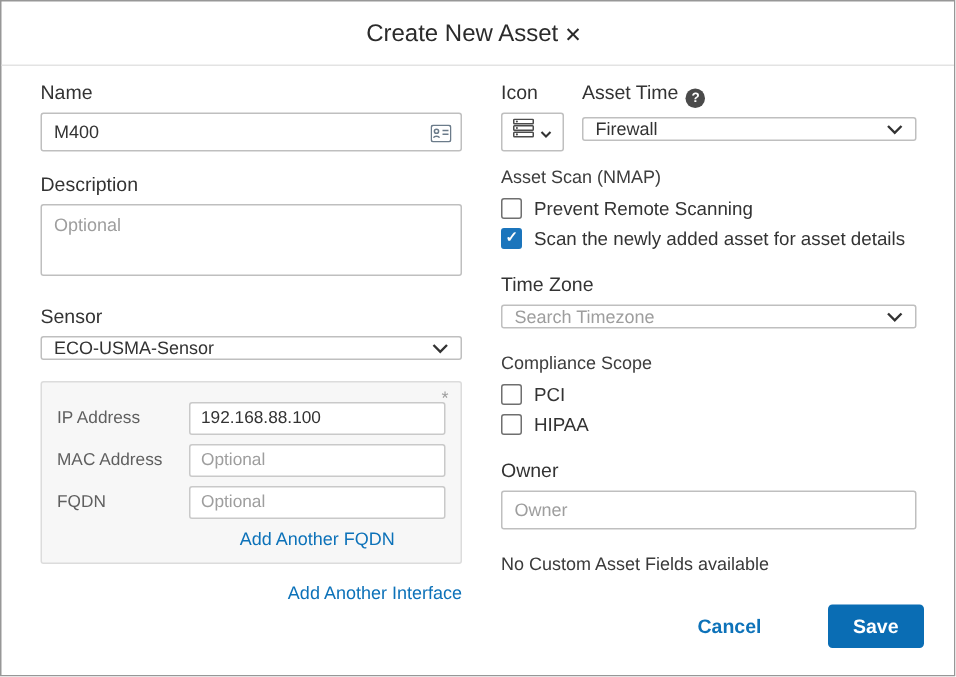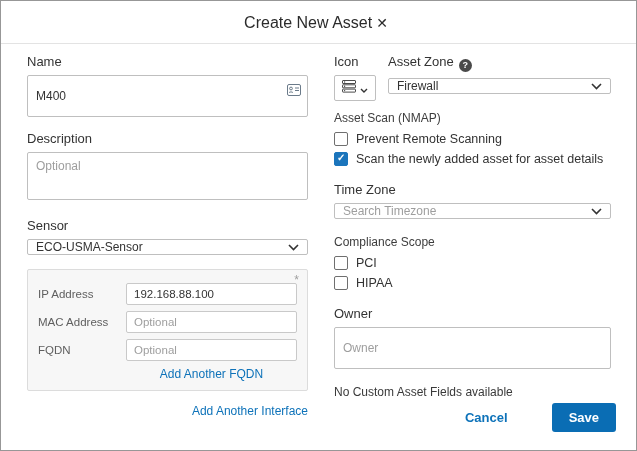--- a/index.html
+++ b/index.html
@@ -7,21 +7,21 @@
   .dialog{width:637px;height:451px;box-sizing:border-box;border:1px solid #979797;background:#fff;display:flex;flex-direction:column;position:relative;}
   .header{display:flex;align-items:center;justify-content:center;padding:13px 18px 11px 17px;border-bottom:1px solid #e3e3e3;flex:none;}
   .title{font-size:16px;color:#2b2b2b;}
   .close{font-size:14px;color:#2b2b2b;cursor:pointer;padding:2px 4px;line-height:1;}
   .content{flex:1;display:flex;gap:26px;padding:10px 25px 0 26px;min-height:0;}
   .col-left{width:281px;flex:none;}
   .col-right{flex:1;min-width:0;}
   .group{margin-bottom:14px;}
   .label{display:block;font-size:13px;color:#333;margin-bottom:6px;}
   .label-sm{display:block;font-size:12px;color:#3d3d3d;margin-bottom:7px;}
-  .input{width:100%;height:42px;box-sizing:border-box;border:1px solid #bfbfbf;border-radius:2px;padding:0 8px;font-size:12px;color:#333;background:#fff;font-family:inherit;}
+  .input{width:100%;height:26px;box-sizing:border-box;border:1px solid #bfbfbf;border-radius:2px;padding:0 8px;font-size:12px;color:#333;background:#fff;font-family:inherit;}
   .input::placeholder,.ni-input::placeholder{color:#9e9e9e;}
   textarea.input{height:48px;padding:6px 8px;resize:none;}
   .field-wrap{position:relative;}
   .field-icon{position:absolute;right:7px;top:7px;}
   .select{height:16px;box-sizing:border-box;border:1px solid #bfbfbf;border-radius:2px;background:#fff;display:flex;align-items:center;justify-content:space-between;padding:0 8px;font-size:12px;color:#333;cursor:pointer;}
   .select .ph{color:#9e9e9e;}
   .ni-box{position:relative;border:1px solid #dcdcdc;border-radius:2px;background:#f7f7f7;padding:13px 10px 9px 10px;}
   .ni-asterisk{position:absolute;top:3px;right:8px;color:#9e9e9e;font-size:12px;}
   .ni-row{display:flex;align-items:center;margin-bottom:6px;}
   .ni-label{width:88px;flex:none;font-size:11.5px;color:#5f5f5f;}
@@ -133,21 +133,21 @@
               </svg>
             </span>
             <span>
               <svg width="8" height="5" viewBox="0 0 8 5">
                   <path d="M1 1l3 3 3-3" fill="none" stroke="#333" stroke-width="1.4"></path>
                 </svg>
             </span>
           </div>
         </div>
         <div class="type-group">
-          <span class="label"><span>Asset Zone</span><span class="help">?</span></span>
+          <span class="label"><span>Asset Time</span><span class="help">?</span></span>
           <div class="select">
             <span>Firewall</span>
             <span>
               <svg width="11" height="7" viewBox="0 0 11 7">
                   <path d="M1 1l4.5 4.5L10 1" fill="none" stroke="#333" stroke-width="1.6"></path>
                 </svg>
             </span>
           </div>
         </div>
       </div>

